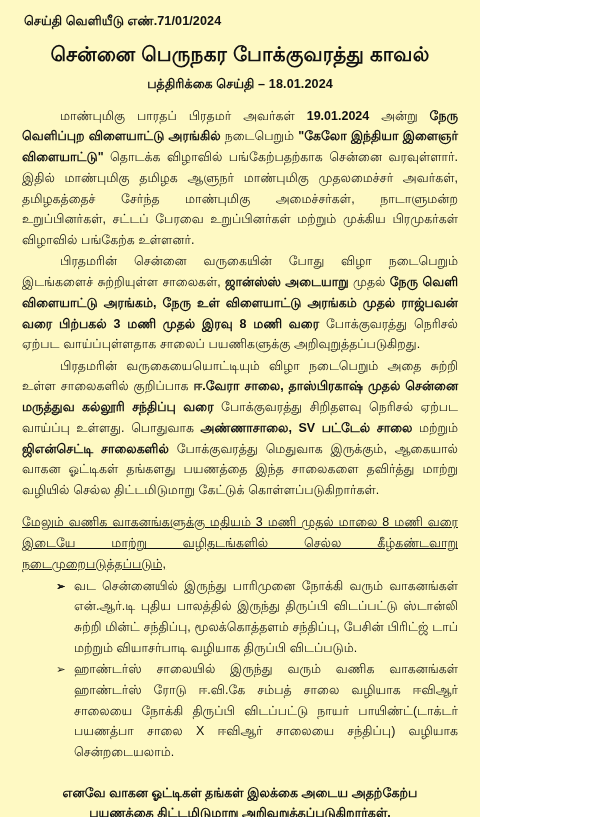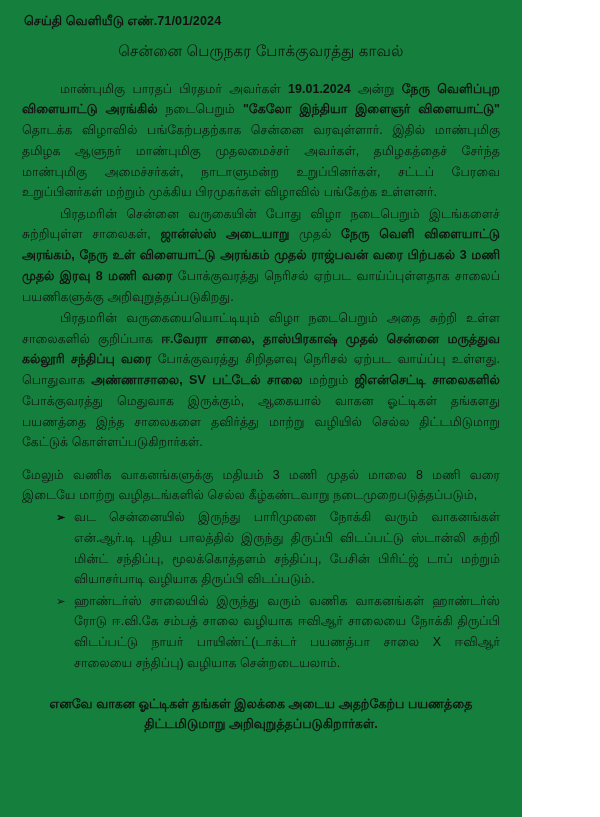--- a/index.html
+++ b/index.html
@@ -10,41 +10,41 @@
   }
   body {
     width: 600px;
     height: 817px;
     font-family: "Liberation Sans", "DejaVu Sans", sans-serif;
     color: #111111;
     -webkit-font-smoothing: none;
   }
   .page {
     position: relative;
-    width: 522px;
+    width: 480px;
     height: 817px;
     box-sizing: border-box;
     padding: 12px 22px 10px 22px;
-    background: #15803d;
+    background: #fef9c3;
     overflow: hidden;
   }
   .release-no {
     font-size: 12.6px;
     font-weight: bold;
     line-height: 1.45;
     letter-spacing: 0.1px;
     margin: 0 0 9px 2px;
   }
   .title-block {
     text-align: center;
     margin: 0 0 6px 0;
   }
   .title-main {
-    font-size: 15px;
-    font-weight: normal;
+    font-size: 20px;
+    font-weight: bold;
     line-height: 1.55;
     letter-spacing: 0.2px;
     margin: 4px;
   }
   .title-sub {
     font-size: 12.6px;
     font-weight: bold;
     line-height: 1.7;
     letter-spacing: 0.1px;
     margin: 0;
@@ -53,23 +53,24 @@
     font-size: 12.5px;
     line-height: 1.66;
     text-align: justify;
     text-justify: inter-word;
     margin: 0 0 0.5px 0;
     text-indent: 38px;
     word-spacing: 0.2px;
   }
   p.body-para.no-indent {
     text-indent: 0;
+    text-decoration: underline;
   }
   p.lead-para {
-    margin-top: 16px;
+    margin-top: 10px;
   }
   .b {
     font-weight: bold;
   }
   ul.rules-list {
     list-style: none;
     margin: 1px 0 0 0;
     padding: 0 0 0 34px;
   }
   ul.rules-list li {
@@ -103,20 +104,21 @@
 </style>
 </head>
 <body>
 
 <div class="page">
 
   <div class="release-no">செய்தி வெளியீடு எண்.71/01/2024</div>
 
   <div class="title-block">
     <div class="title-main">சென்னை பெருநகர போக்குவரத்து காவல்</div>
+    <div class="title-sub">பத்திரிக்கை செய்தி – 18.01.2024</div>
   </div>
 
   <p class="body-para lead-para"><span>மாண்புமிகு பாரதப் பிரதமர் அவர்கள் </span><span class="b">19.01.2024</span><span> அன்று </span><span class="b">நேரு வெளிப்புற விளையாட்டு அரங்கில்</span><span> நடைபெறும் </span><span class="b">"கேலோ இந்தியா இளைஞர் விளையாட்டு"</span><span> தொடக்க விழாவில் பங்கேற்பதற்காக சென்னை வரவுள்ளார். இதில் மாண்புமிகு தமிழக ஆளுநர் மாண்புமிகு முதலமைச்சர் அவர்கள், தமிழகத்தைச் சேர்ந்த மாண்புமிகு அமைச்சர்கள், நாடாளுமன்ற உறுப்பினர்கள், சட்டப் பேரவை உறுப்பினர்கள் மற்றும் முக்கிய பிரமுகர்கள் விழாவில் பங்கேற்க உள்ளனர்.</span></p>
 
   <p class="body-para"><span>பிரதமரின் சென்னை வருகையின் போது விழா நடைபெறும் இடங்களைச் சுற்றியுள்ள சாலைகள், </span><span class="b">ஜான்ஸ்ஸ் அடையாறு</span><span> முதல் </span><span class="b">நேரு வெளி விளையாட்டு அரங்கம், நேரு உள் விளையாட்டு அரங்கம் முதல் ராஜ்பவன் வரை பிற்பகல் 3 மணி முதல் இரவு 8 மணி வரை</span><span> போக்குவரத்து நெரிசல் ஏற்பட வாய்ப்புள்ளதாக சாலைப் பயணிகளுக்கு அறிவுறுத்தப்படுகிறது.</span></p>
 
   <p class="body-para"><span>பிரதமரின் வருகையையொட்டியும் விழா நடைபெறும் அதை சுற்றி உள்ள சாலைகளில் குறிப்பாக </span><span class="b">ஈ.வேரா சாலை, தாஸ்பிரகாஷ் முதல் சென்னை மருத்துவ கல்லூரி சந்திப்பு வரை</span><span> போக்குவரத்து சிறிதளவு நெரிசல் ஏற்பட வாய்ப்பு உள்ளது. பொதுவாக </span><span class="b">அண்ணாசாலை, SV பட்டேல் சாலை</span><span> மற்றும் </span><span class="b">ஜிஎன்செட்டி சாலைகளில்</span><span> போக்குவரத்து மெதுவாக இருக்கும், ஆகையால் வாகன ஓட்டிகள் தங்களது பயணத்தை இந்த சாலைகளை தவிர்த்து மாற்று வழியில் செல்ல திட்டமிடுமாறு கேட்டுக் கொள்ளப்படுகிறார்கள்.</span></p>
 
   <div class="spacer-sm"></div>
 

